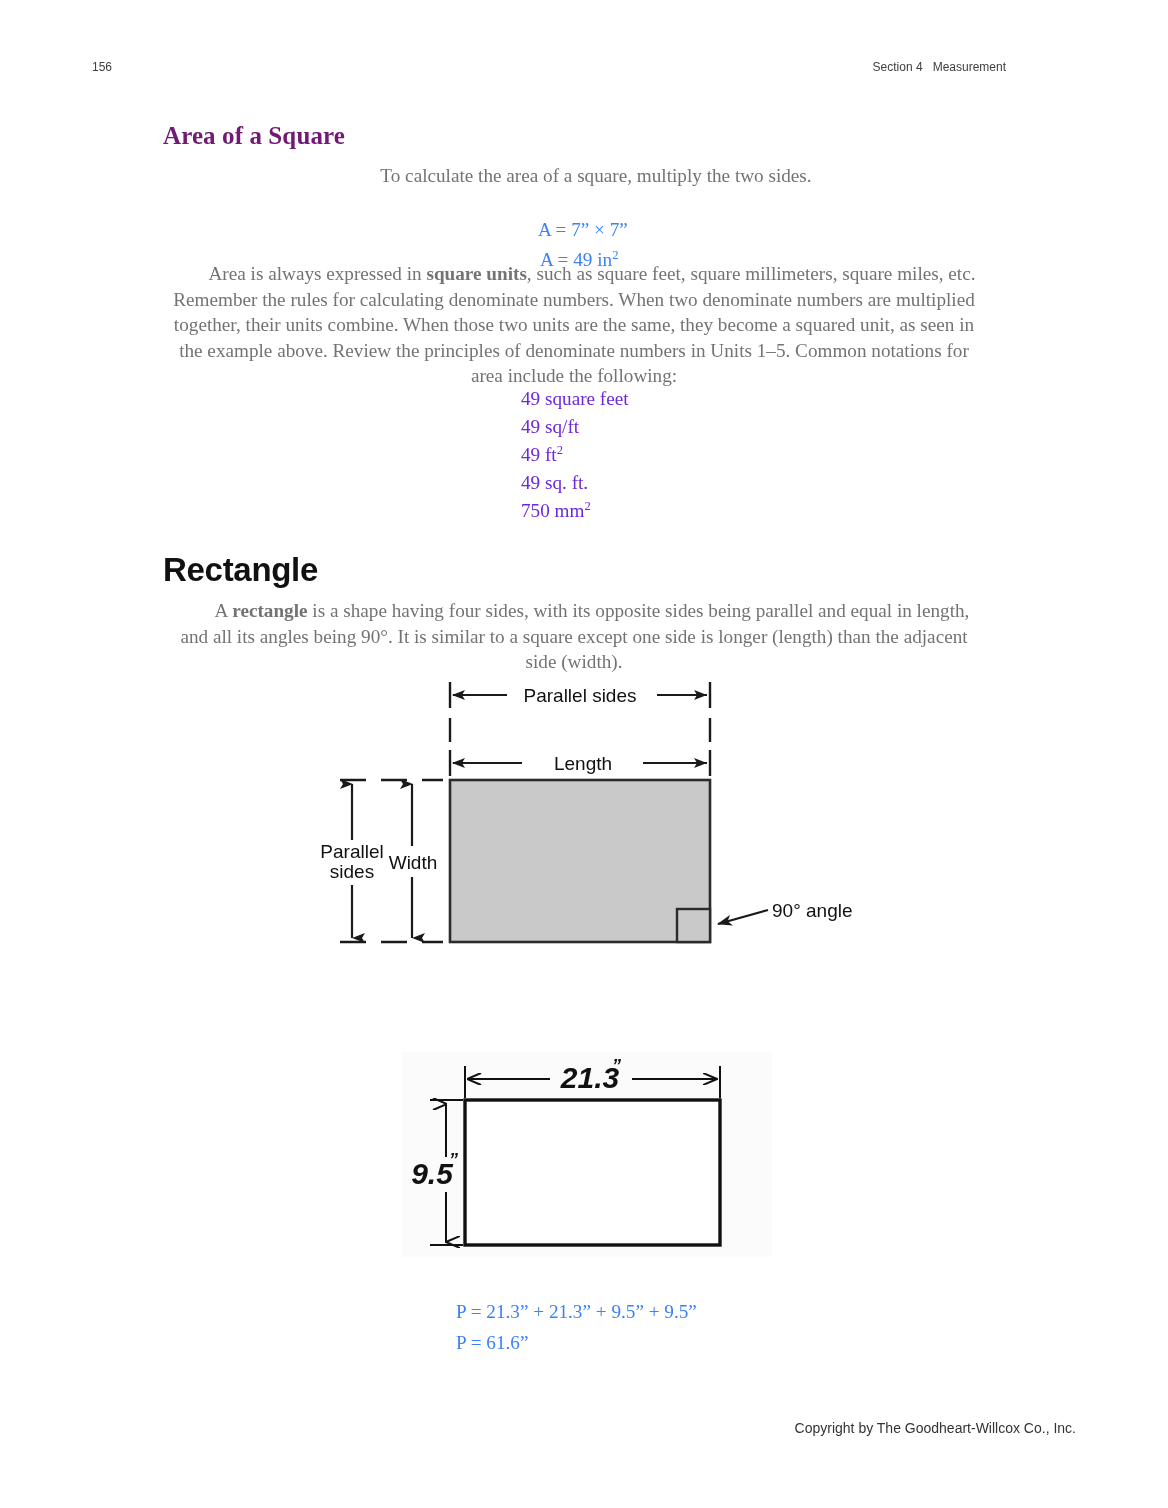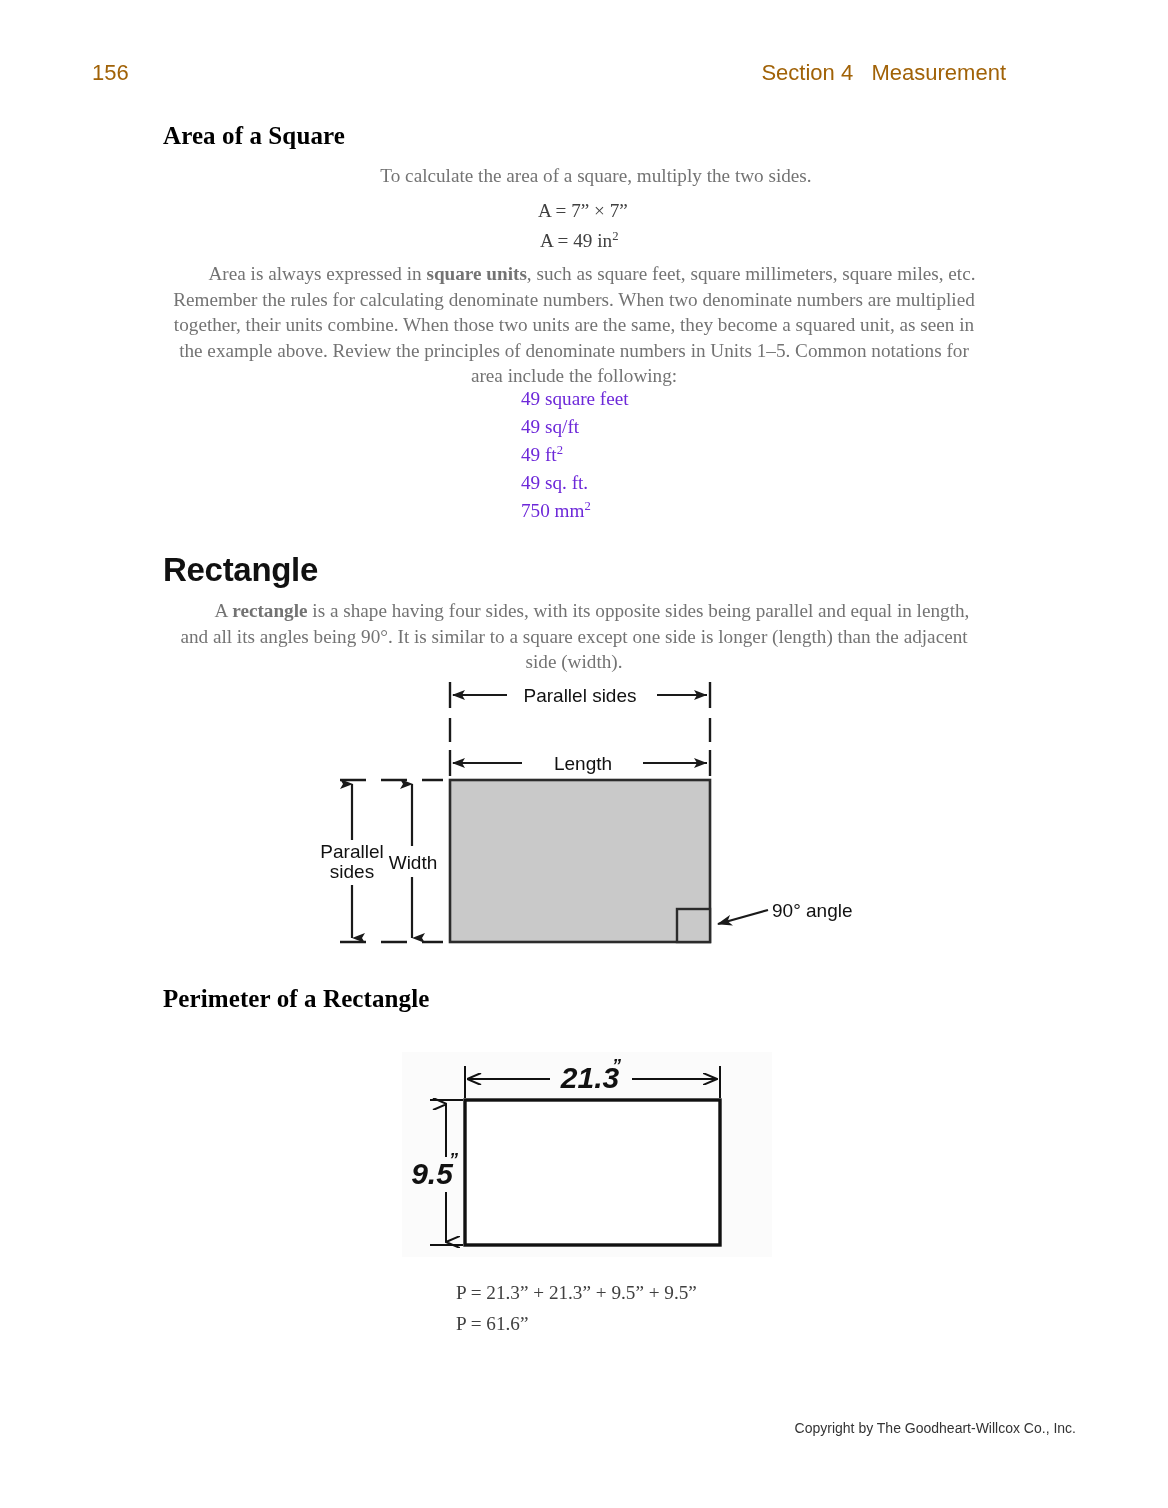--- a/index.html
+++ b/index.html
@@ -18,22 +18,22 @@
   }
 
   
   .runhead {
     position: absolute;
     top: 60px;
     left: 92px;
     right: 92px;
     height: 24px;
     font-family: "Liberation Sans", sans-serif;
-    font-size: 22px;
-    color: #a16207;
+    font-size: 12px;
+    color: #404040;
   }
   .runhead-page {
     position: absolute;
     left: 0;
     top: 0;
   }
   .runhead-title {
     position: absolute;
     right: 70px;
     top: 0;
@@ -41,21 +41,21 @@
   }
 
   
   .h-a {
     position: absolute;
     left: 163px;
     font-family: "Liberation Serif", serif;
     font-weight: bold;
     font-size: 25px;
     letter-spacing: 0.1px;
-    color: #000000;
+    color: #701a75;
   }
   .h-chapter {
     position: absolute;
     left: 163px;
     font-family: "Liberation Sans", sans-serif;
     font-weight: bold;
     font-size: 33px;
     letter-spacing: -0.3px;
     color: #111111;
   }
@@ -67,22 +67,23 @@
     line-height: 25.6px;
     text-align: center;
     color: #737373;
   }
   .para b { font-weight: bold; }
 
   .formula {
     position: absolute;
     font-size: 19.2px;
     line-height: 29px;
-    color: #404040;
+    color: #3b82f6;
     white-space: pre;
+    margin-top: 19px;
   }
   .formula sup {
     font-size: 0.66em;
     vertical-align: super;
     line-height: 0;
   }
 
   .notation {
     position: absolute;
     font-size: 19.2px;
@@ -214,21 +215,20 @@
 
       <line x1="112" y1="114" x2="112" y2="176" stroke="#1a1a1a" stroke-width="2.2" marker-start="url(#arrU)"></line>
       <line x1="112" y1="207" x2="112" y2="268" stroke="#1a1a1a" stroke-width="2.2" marker-end="url(#arrD)"></line>
       <text class="fig-label" x="113" y="199" text-anchor="middle">Width</text>
 
       <line x1="418" y1="254" x2="468" y2="240" stroke="#1a1a1a" stroke-width="2.2" marker-start="url(#arrDiag)"></line>
       <text class="fig-label" x="472" y="247">90° angle</text>
     </svg>
   </div>
 
-  <div class="h-a" style="top:985px;">Perimeter of a Rectangle</div>
 
 
   <div class="figure" style="top:1052px; left:402px;">
     <svg width="370" height="205" viewBox="0 0 370 205">
       <defs>
         <marker id="hArrL" markerWidth="15" markerHeight="12" refX="1" refY="6" orient="auto" markerUnits="userSpaceOnUse">
           <path d="M14,0 L0,6 L14,12" fill="none" stroke="#111111" stroke-width="2"></path>
         </marker>
         <marker id="hArrR" markerWidth="15" markerHeight="12" refX="14" refY="6" orient="auto" markerUnits="userSpaceOnUse">
           <path d="M0,0 L14,6 L0,12" fill="none" stroke="#111111" stroke-width="2"></path>

